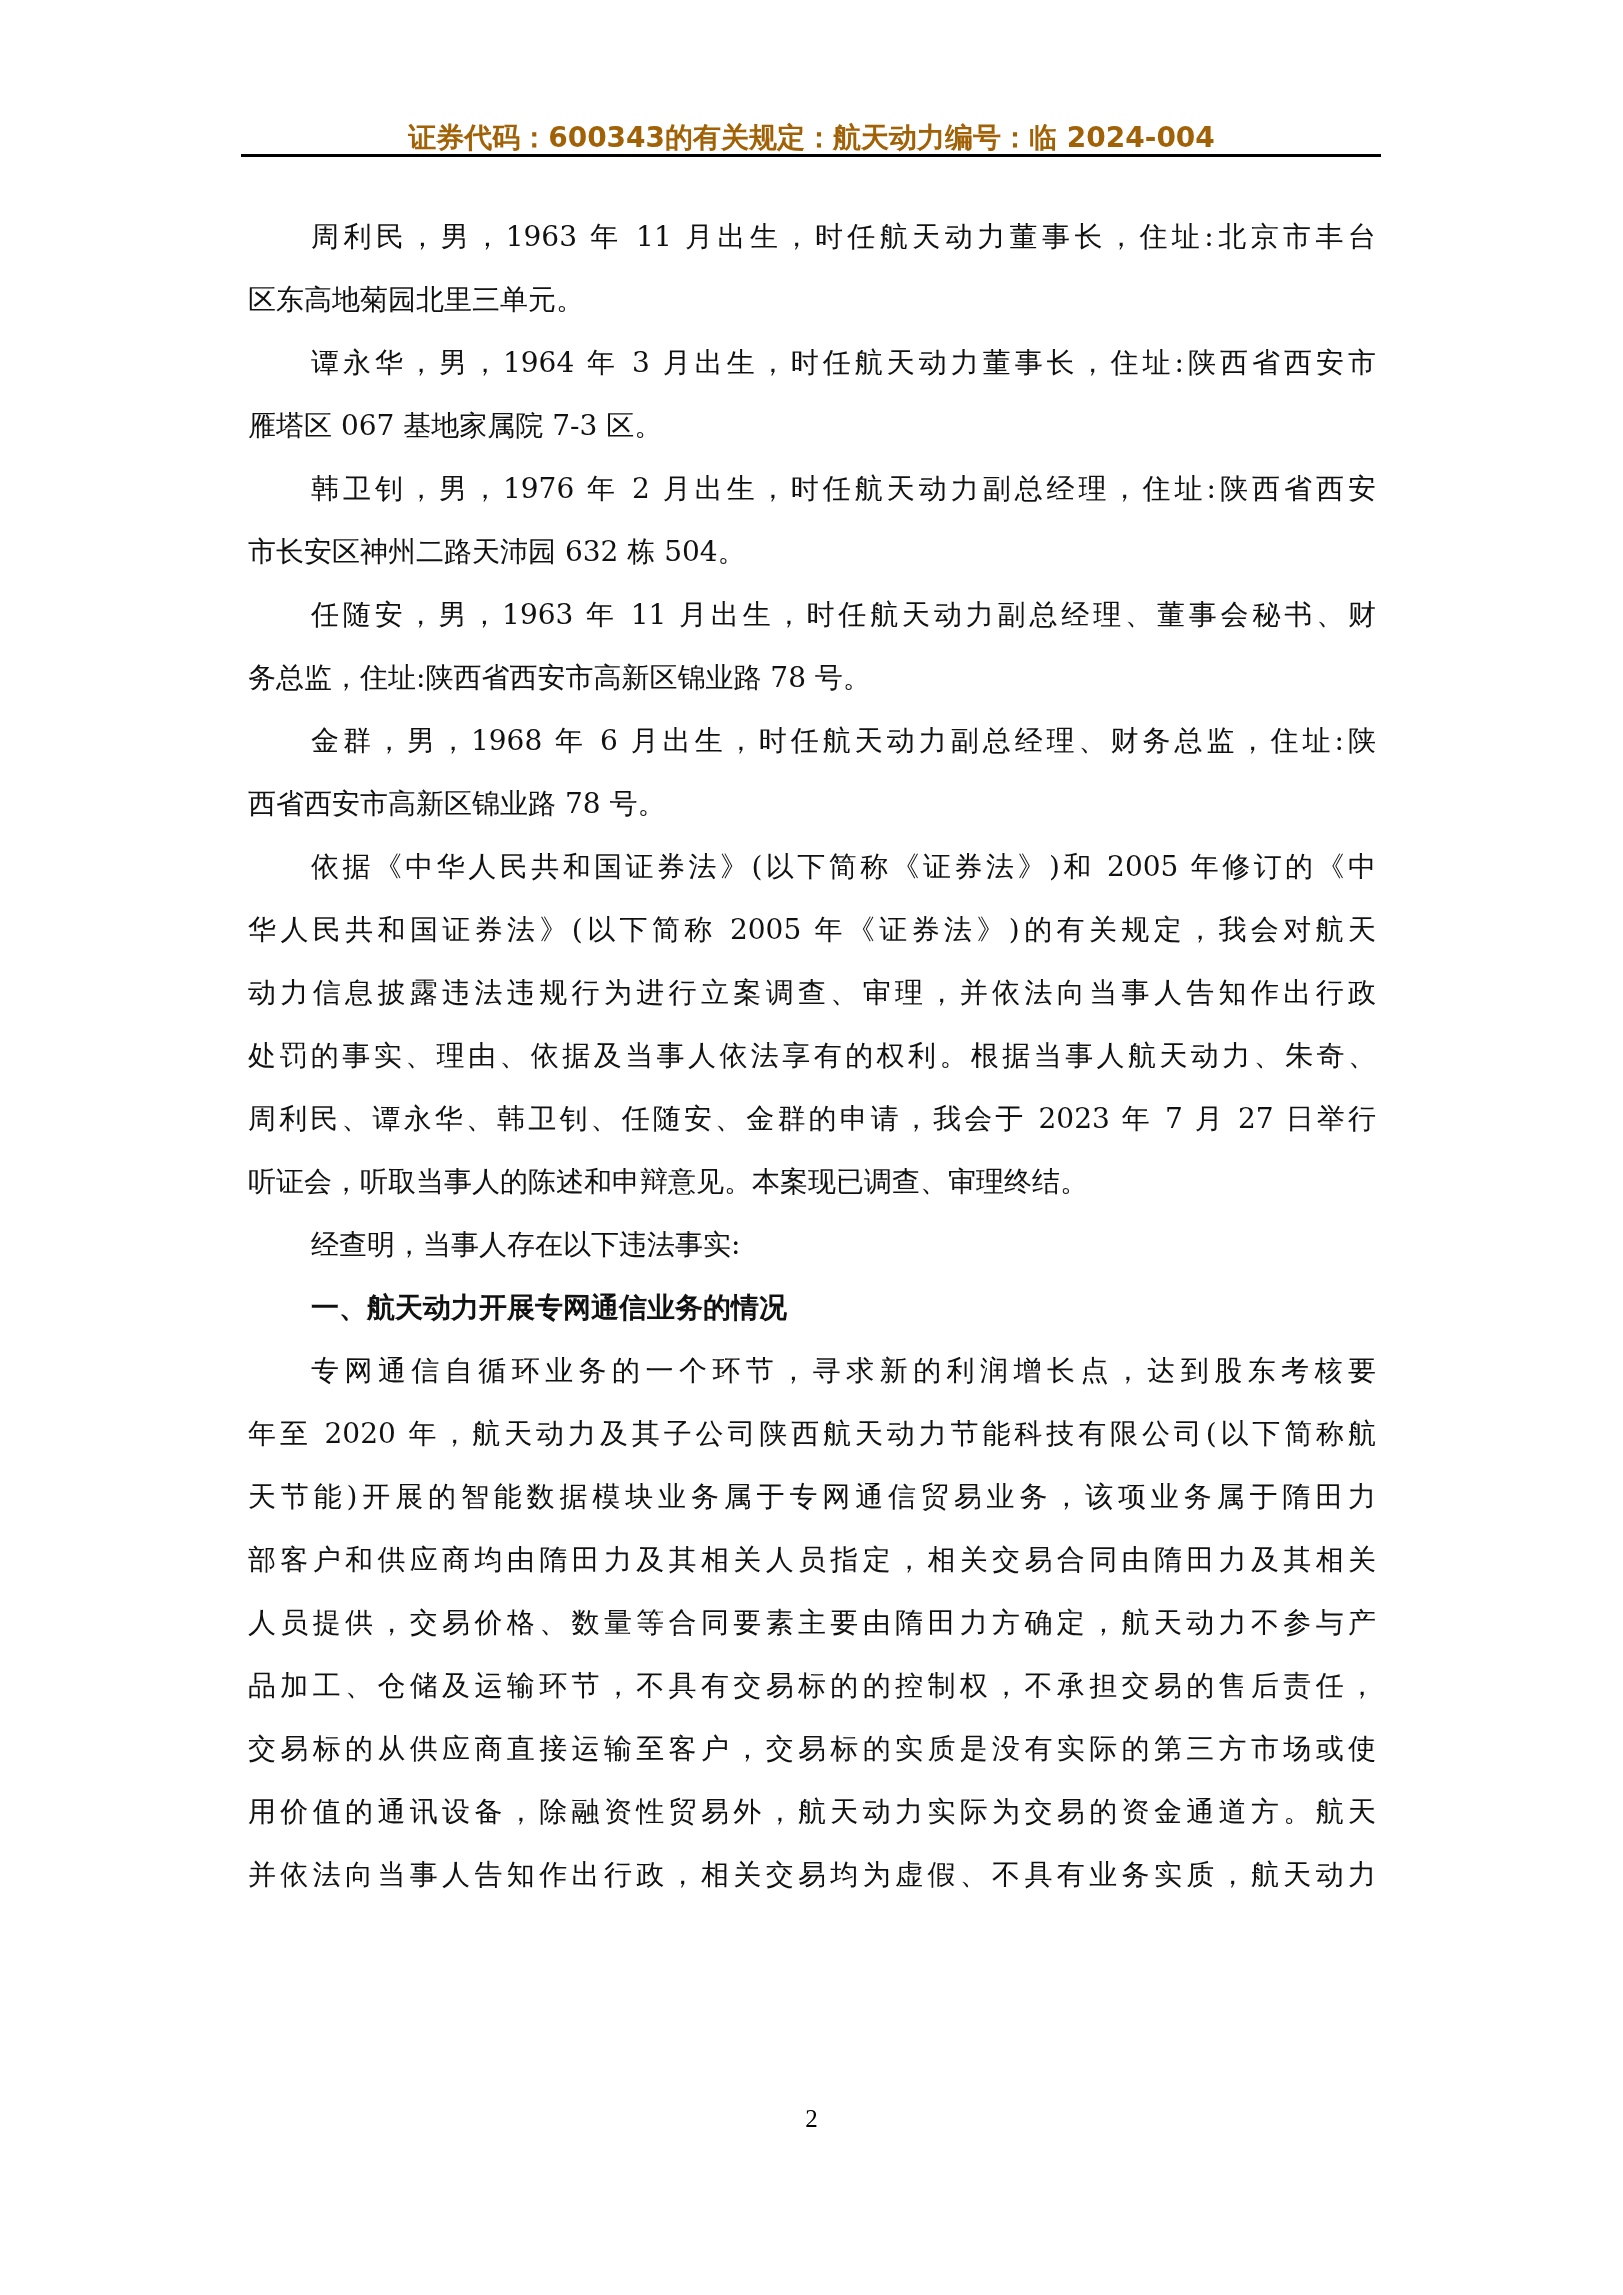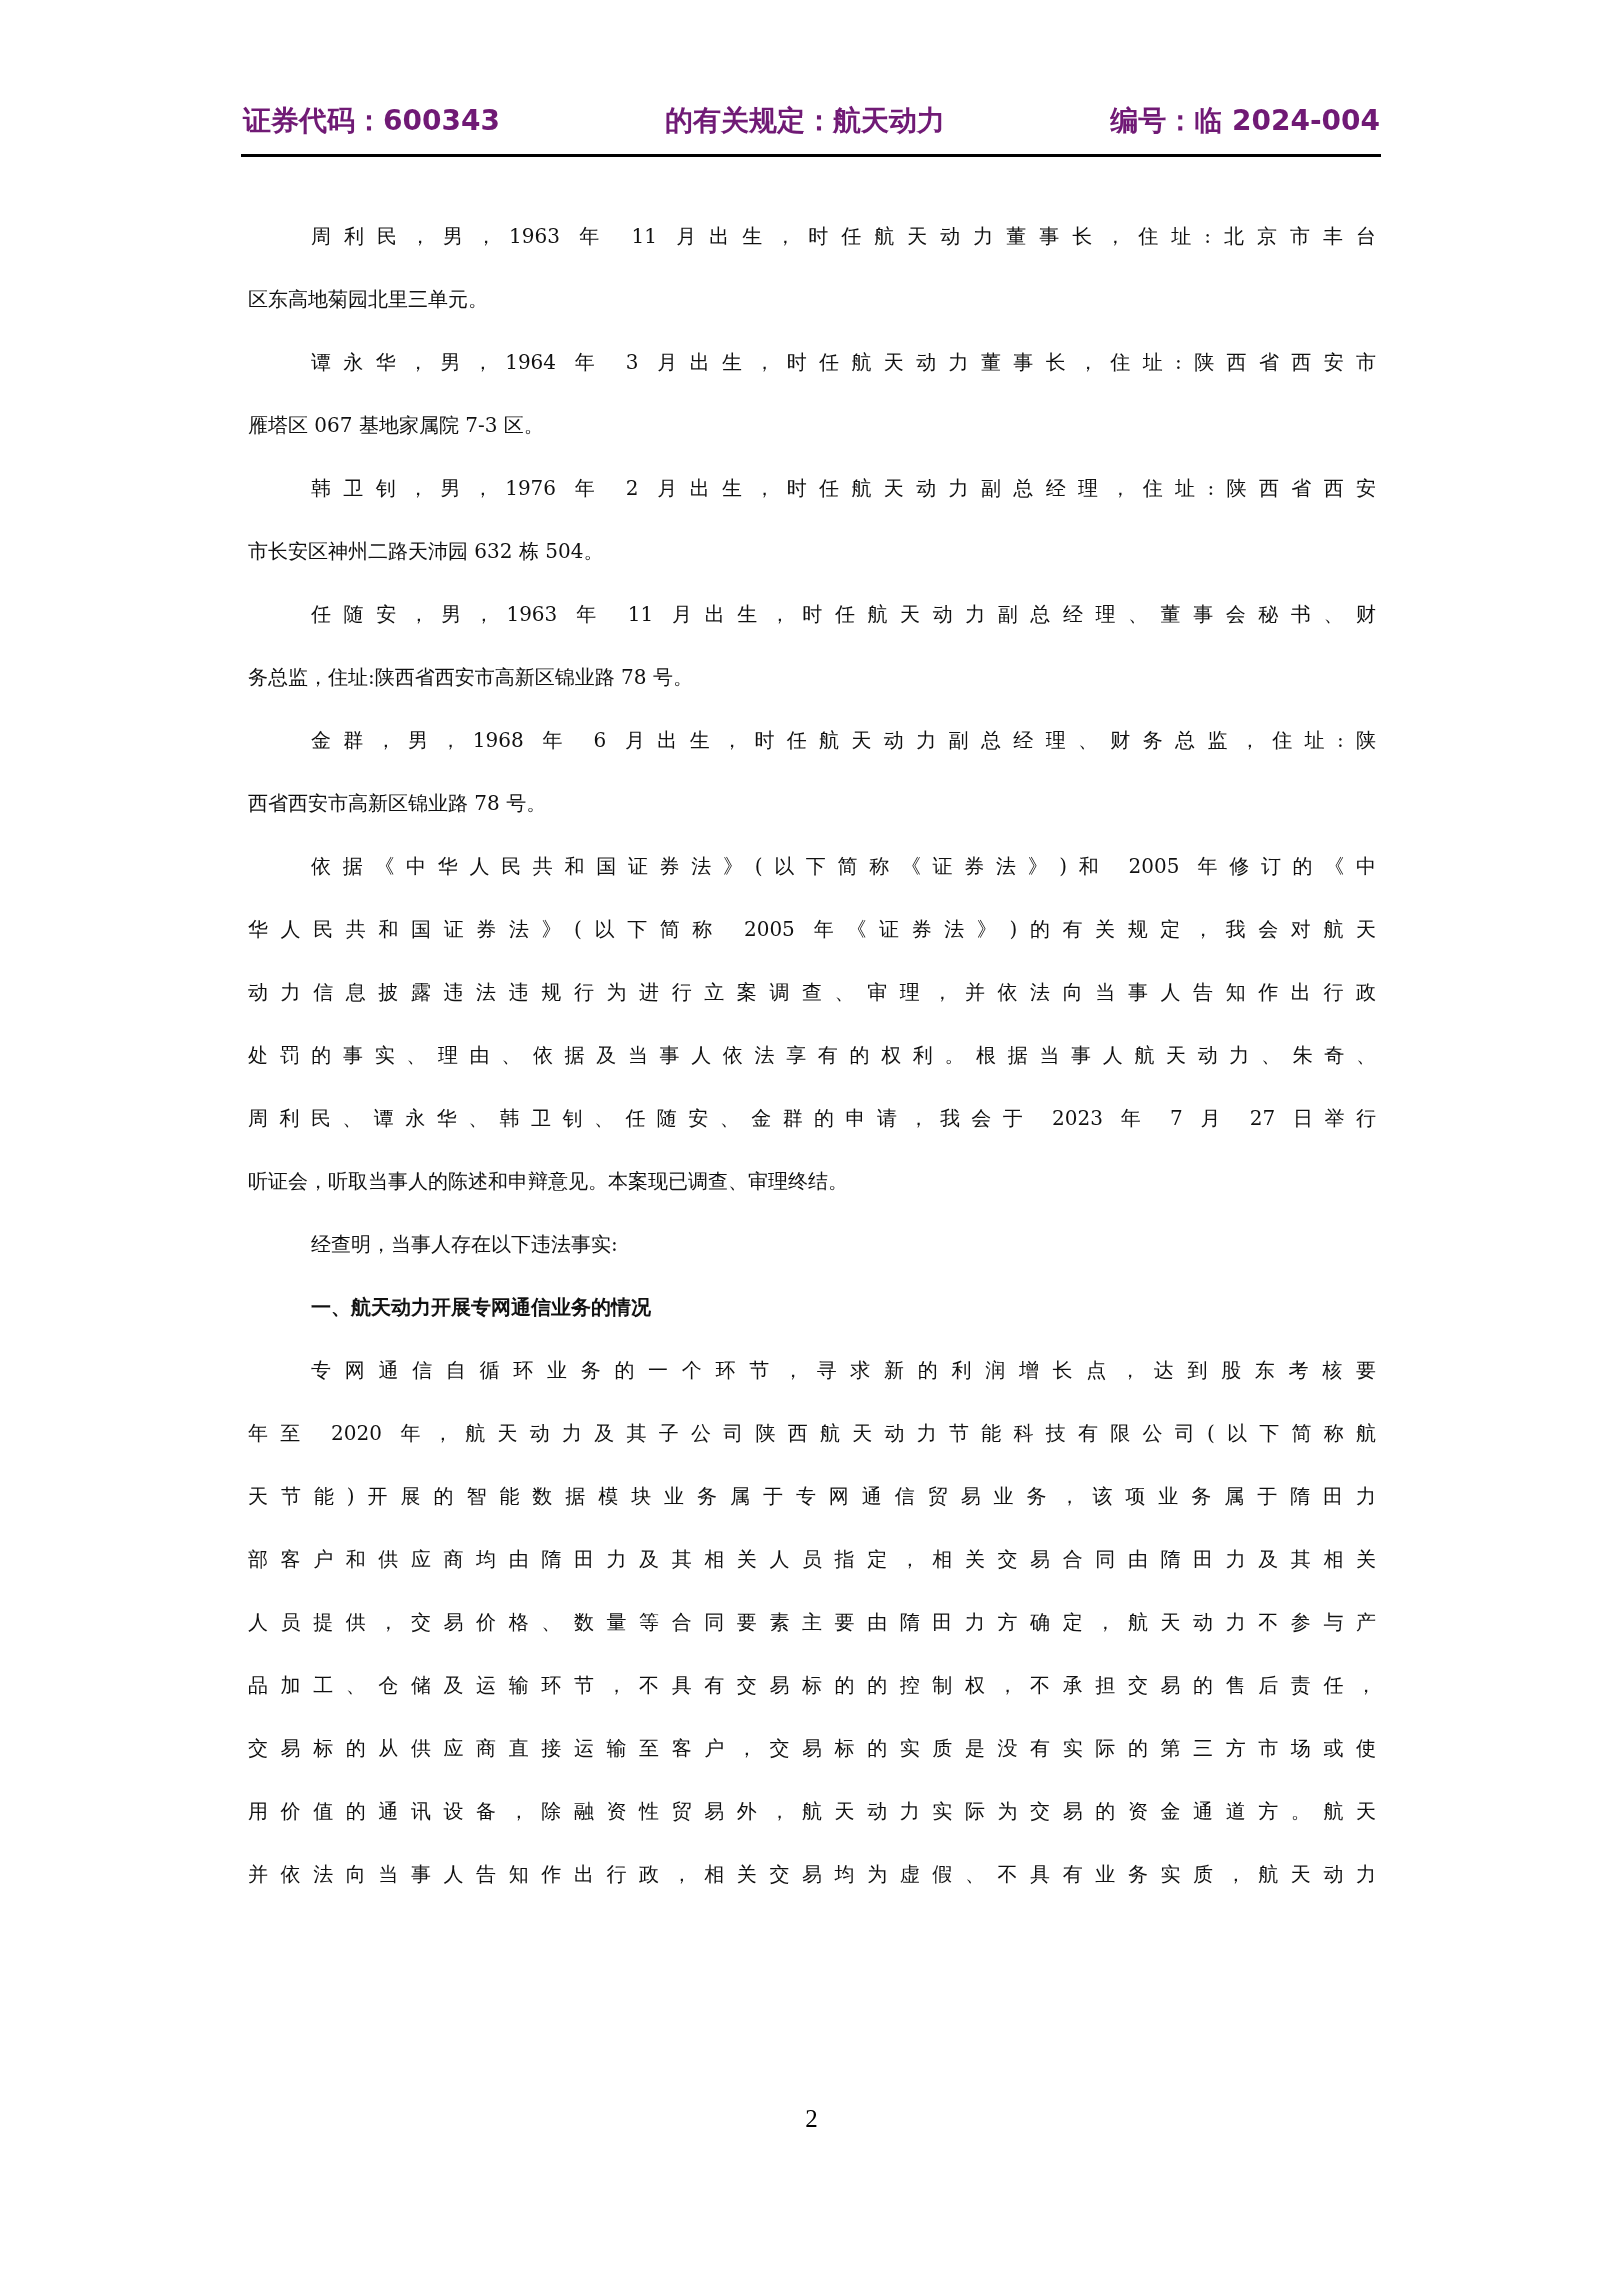--- a/index.html
+++ b/index.html
@@ -11,50 +11,50 @@
       width: 1623px;
       height: 2295px;
       position: relative;
       overflow: hidden;
       font-family: "DejaVu Serif", "Liberation Serif", serif;
       color: #111111;
     }
     .page-header {
       position: absolute;
       left: 243px;
-      top: 102px;
+      top: 119px;
       width: 1137px;
       height: 37px;
       display: flex;
-      justify-content: space-between;
+      justify-content: center;
       align-items: center;
       font-family: "DejaVu Sans", "Liberation Sans", sans-serif;
       font-weight: bold;
       font-size: 28px;
-      color: #701a75;
+      color: #a16207;
       letter-spacing: 0px;
     }
     .header-rule {
       position: absolute;
       left: 241px;
       top: 154px;
       width: 1140px;
       height: 2.5px;
       background: #000;
     }
     .body-text {
       position: absolute;
       left: 248px;
       top: 205px;
       width: 1128px;
     }
     .line {
       height: 63px;
       line-height: 63px;
-      font-size: 20px;
+      font-size: 28px;
       white-space: nowrap;
       text-align: justify;
       text-align-last: justify;
       overflow: hidden;
     }
     .line.indent {
       padding-left: 63px;
     }
     .line.last {
       text-align-last: left;

